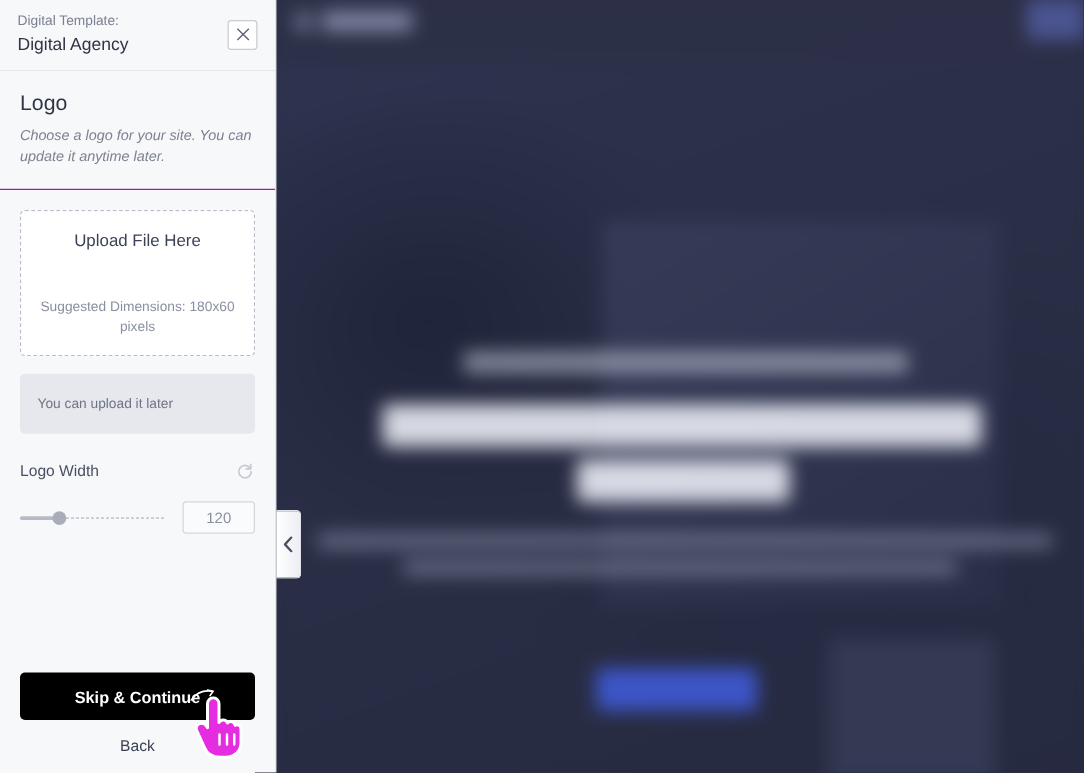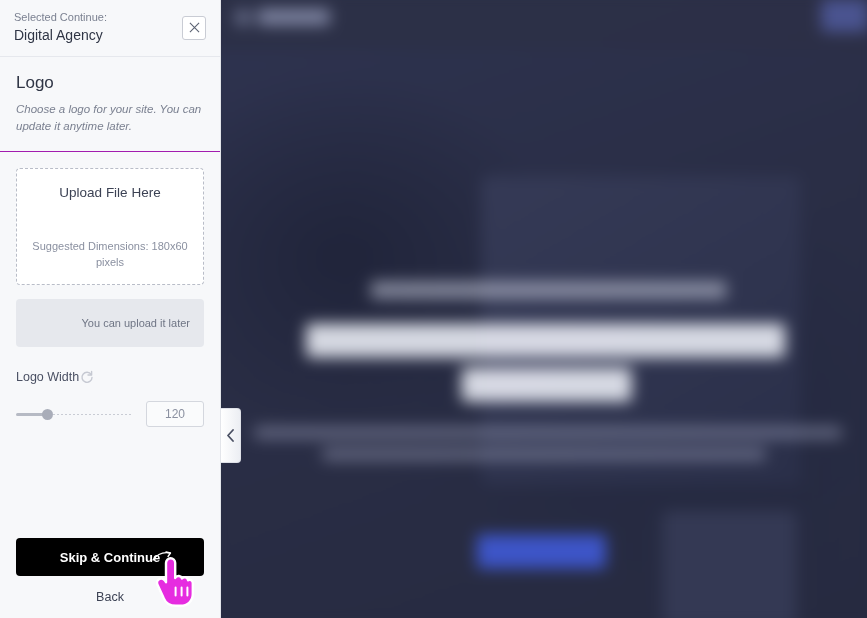--- a/index.html
+++ b/index.html
@@ -55,25 +55,25 @@
   .upload-title { font-size: 13.5px; color: #3c4254; line-height: 19px; }
   .upload-sub { font-size: 11px; color: #8a90a0; line-height: 16px; margin-top: 12px; }
 
   .note-card {
     margin-top: 14px;
     background: #e6e8ed;
     border-radius: 4px;
     padding: 13px 14px 15px 14px;
   }
   .note-title { font-size: 12.5px; color: #3c4254; line-height: 20px; }
-  .note-sub { font-size: 11px; color: #6f7585; line-height: 17px; margin-top: 3px; text-align: right; }
+  .note-sub { font-size: 11px; color: #6f7585; line-height: 17px; margin-top: 3px; }
 
   .width-row {
     margin-top: 22px;
-    display: flex; align-items: center; 
+    display: flex; align-items: center; justify-content: space-between;
   }
   .width-label { font-size: 12.5px; color: #4a5063; }
   .reset-icon { width: 16px; height: 16px; color: #c6c9d2; cursor: pointer; }
 
   .slider-row { margin-top: 16px; display: flex; align-items: center; gap: 14px; }
   .slider { position: relative; flex: 1; height: 14px; cursor: pointer; }
   .track-base {
     position: absolute; top: 6px; left: 0; right: 0; height: 3px;
     background-image: radial-gradient(circle, #c9ccd4 1px, transparent 1.1px);
     background-size: 4px 3px; background-repeat: repeat-x;
@@ -179,21 +179,21 @@
 </style>
 </head>
 <body>
 
 <div id="app">
 
   <div class="sidebar">
 
     <div class="tpl-header">
       <div>
-        <div class="tpl-label">Selected Continue:</div>
+        <div class="tpl-label">Digital Template:</div>
         <div class="tpl-name">Digital Agency</div>
       </div>
       <div class="close-btn">
         <svg width="11" height="11" viewBox="0 0 12 12">
           <path d="M1 1 L11 11 M11 1 L1 11" stroke="currentColor" stroke-width="1.2" fill="none"></path>
         </svg>
       </div>
     </div>
 
     <div class="logo-section">

